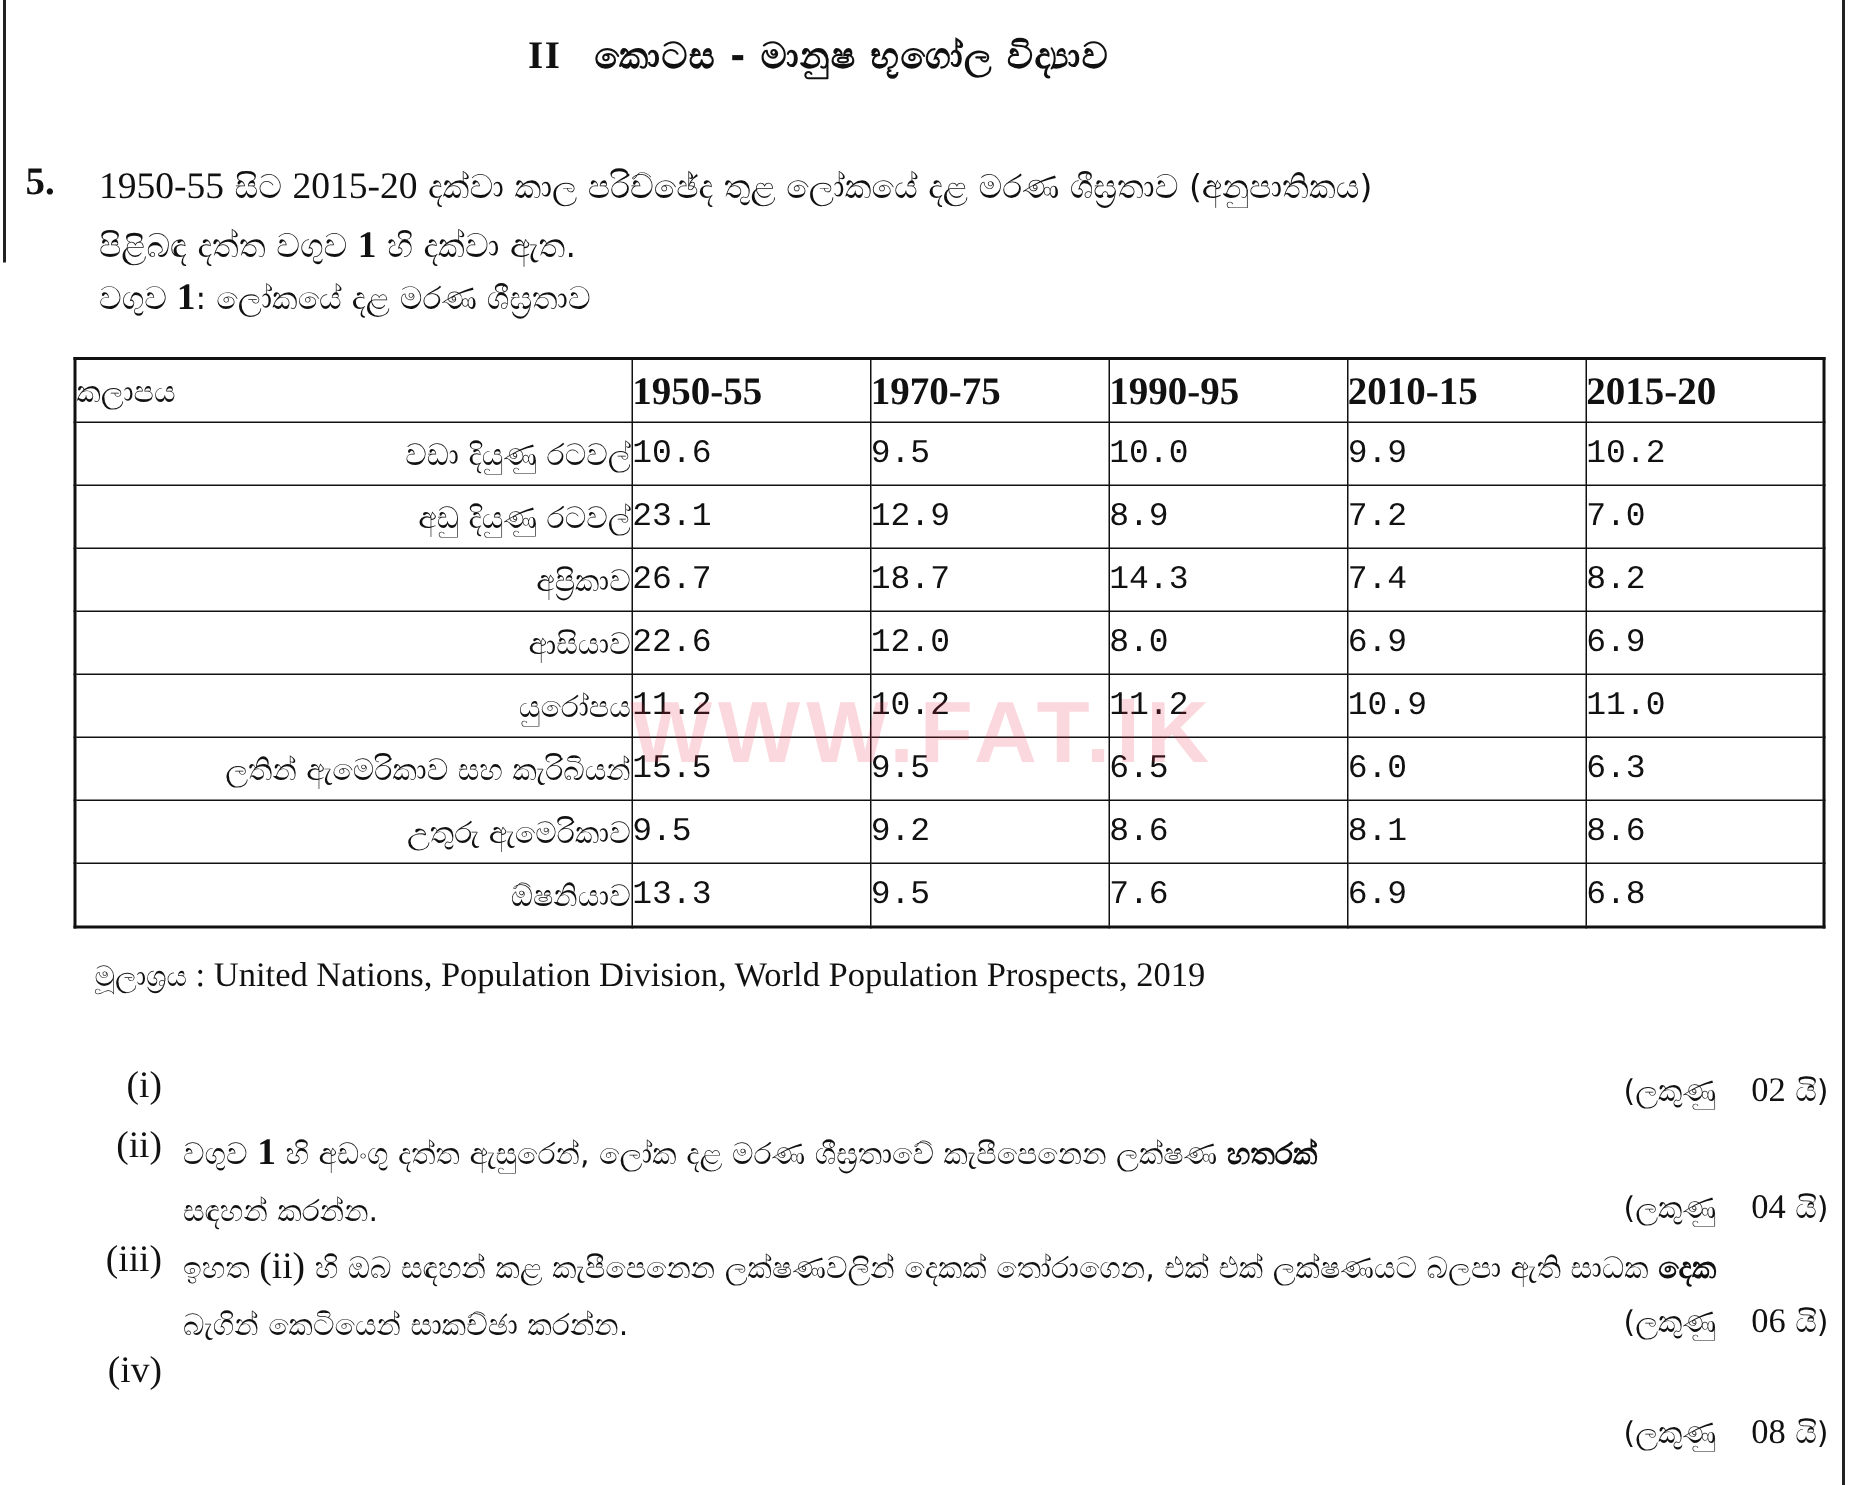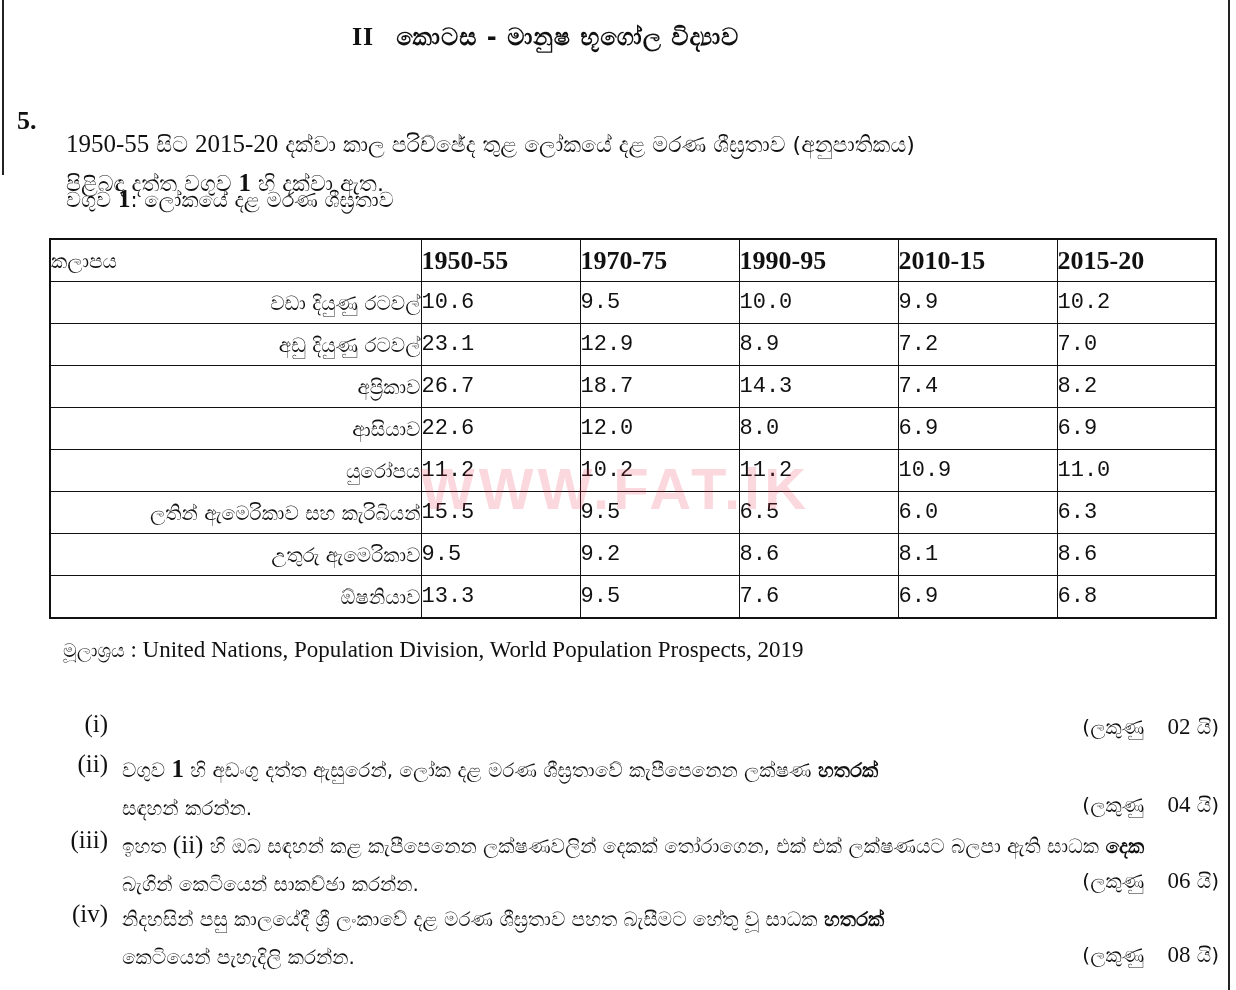--- a/index.html
+++ b/index.html
@@ -6,21 +6,21 @@
   body { width:1236px; height:990px; position:relative; overflow:hidden;
          font-family:"DejaVu Serif","Liberation Serif",serif; color:#111; }
   .left-rule { position:absolute; left:2px; top:0; width:2px; height:175px; background:#222; }
   .right-rule { position:absolute; left:1228px; top:0; width:2px; height:990px; background:#222; }
   .section-title { position:absolute; left:352px; top:22px; font-size:24px; font-weight:bold;
                    font-family:"DejaVu Sans","Liberation Sans",sans-serif; letter-spacing:1px; }
   .section-title .roman { font-family:"Liberation Serif",serif; margin-right:22px; font-size:26px; }
   .q-num { position:absolute; left:17px; top:106px; font-size:26px; font-weight:bold;
            font-family:"Liberation Serif",serif; }
   .q-intro { position:absolute; left:66px; top:106px; width:1080px; font-size:22px; line-height:38px;
-             font-family:"DejaVu Sans","Liberation Sans",sans-serif;margin-top:19px; }
+             font-family:"DejaVu Sans","Liberation Sans",sans-serif; }
   .q-intro .num { font-family:"Liberation Serif",serif; font-size:25px; }
   .q-intro b.num { font-weight:bold; }
   .caption { position:absolute; left:66px; top:185px; font-size:21px;
              font-family:"DejaVu Sans","Liberation Sans",sans-serif; }
   .caption b { font-family:"Liberation Serif",serif; font-size:25px; }
   table.data { position:absolute; left:49px; top:238px; border-collapse:collapse;
                border:2.5px solid #111; }
   table.data th, table.data td { border:1.6px solid #111; height:41px; padding:0; }
   table.data th { font-family:"Liberation Serif",serif; font-size:26px; font-weight:bold; text-align:left;margin-left:12px; }
   table.data th.region-h { font-family:"DejaVu Sans","Liberation Sans",sans-serif; font-size:20px; font-weight:normal; }
@@ -203,23 +203,18 @@
   </div>
   <span class="marks" style="top:42px;">
     <span>(ලකුණු</span>
     <span class="n">06</span>
     <span>යි)</span>
   </span>
 </div>
 
 <div class="sub-q" style="top:900px;height:80px;">
   <span class="roman">(iv)</span>
-  <div class="text">
-    <span>නිදහසින් පසු කාලයේදී ශ්‍රී ලංකාවේ දළ මරණ ශීඝ්‍රතාව පහත බැසීමට හේතු වූ සාධක</span>
-    <b>හතරක්</b><br>
-    <span>කෙටියෙන් පැහැදිලි කරන්න.</span>
-  </div>
   <span class="marks" style="top:42px;">
     <span>(ලකුණු</span>
     <span class="n">08</span>
     <span>යි)</span>
   </span>
 </div>
 
 </body></html>

